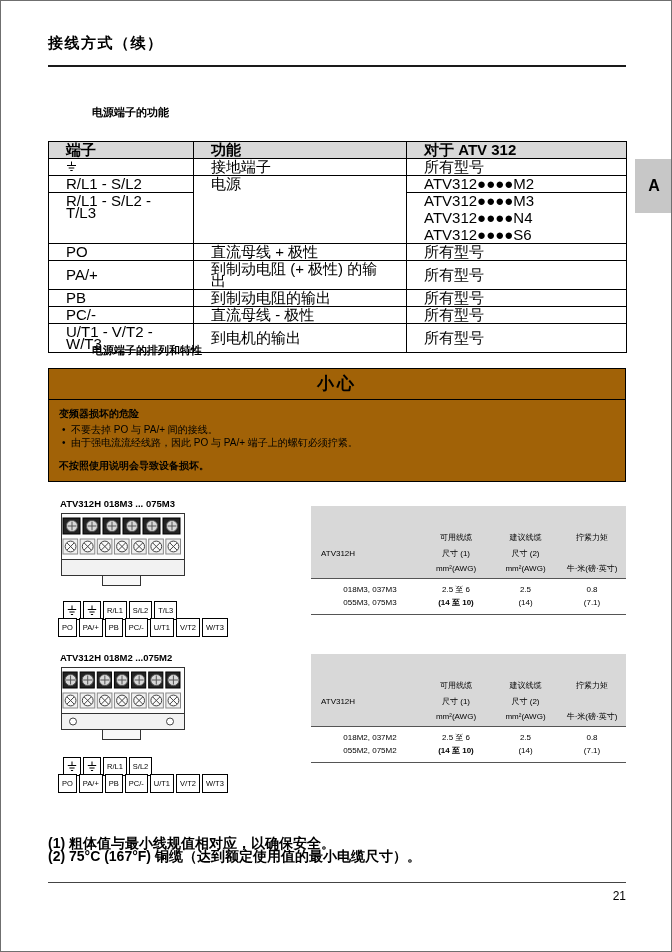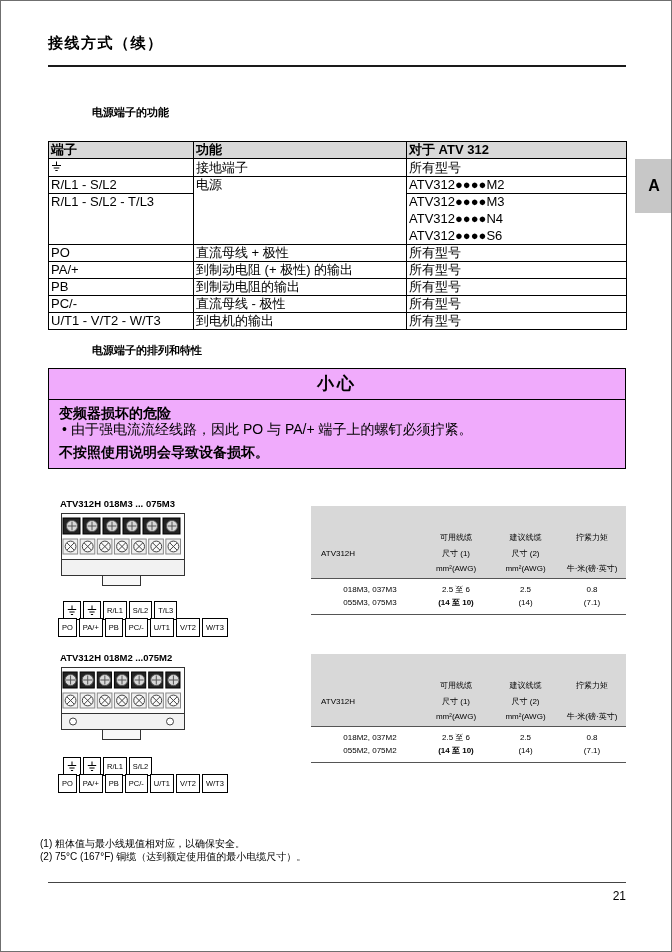--- a/index.html
+++ b/index.html
@@ -9,31 +9,31 @@
   .abs { position:absolute; }
   .doc-title { left:47px; top:33px; font-size:15px; font-weight:bold; letter-spacing:1.5px; }
   .rule-top { left:47px; top:64px; width:578px; border-top:2px solid #1a1a1a; }
   .rule-bottom { left:47px; top:881px; width:578px; border-top:1px solid #444; }
   .sec-heading { left:47px; font-size:11px; font-weight:bold;margin-left:44px; }
   .h-functions { top:104px; }
   .h-arrangement { top:342px; }
 
   table.fn-table { position:absolute; left:47px; top:140px; width:578px;
                    border-collapse:collapse; table-layout:fixed; }
-  .fn-table th, .fn-table td { border:1px solid #000; font-size:13px; line-height:12px;
-                   padding:2px 2px; vertical-align:middle; text-align:left; font-weight:normal; }
+  .fn-table th, .fn-table td { border:1px solid #000; font-size:15px; line-height:12px;
+                   padding:2px 17px; vertical-align:middle; text-align:left; font-weight:normal; }
   .fn-table th { background:#d9d9d9; font-weight:bold; }
   .fn-table td.vtop { vertical-align:top; }
   .fn-table .mline { margin-top:5px; }
   .fn-table tr.tall td { height:51px; }
 
-  .caution { left:47px; top:367px; width:578px; border:1px solid #000; background:#f0abfc; }
+  .caution { left:47px; top:367px; width:578px; border:1px solid #000; background:#a16207; }
   .caution-title { text-align:center; font-size:17px; font-weight:bold; letter-spacing:3px;
                    padding:3px 0 4px; border-bottom:1px solid #000; }
-  .caution-body { padding:7px 10px 9px; font-size:14px; line-height:13px; }
+  .caution-body { padding:7px 10px 9px; font-size:10px; line-height:13px; }
   .caution-hazard { font-weight:bold; margin-bottom:3px; }
   .caution-bullet { position:relative; padding-left:12px; }
   .caution-bullet::before { content:"•"; position:absolute; left:3px; top:0; }
   .caution-footer { font-weight:bold; margin-top:10px; }
 
   .diagram-title { left:47px; font-size:9.5px; font-weight:bold;margin-left:12px; }
   .m3-title { top:497px; }
   .m2-title { top:651px; }
   .block-svg { position:absolute; left:57px; }
   #m3-block { top:511px; }
@@ -58,21 +58,21 @@
   .ct-c3 { width:65px; }
   .ct-c4 { width:68px; }
   .ct-h { height:50px; padding:5px 2px 4px; justify-content:space-between; align-items:center;
           text-align:center; line-height:10px;margin-top:22px; }
   .ct-h.ct-c1 { justify-content:center; align-items:flex-start; padding-left:10px; }
   .ct-bodyrow { border-bottom:1px solid #555; padding:4px 0 5px; }
   .ct-b { text-align:center; line-height:13px; justify-content:flex-start; }
   .ct-b.ct-c1 { text-align:center; padding-left:10px; }
   .bold { font-weight:bold; }
 
-  .footnotes { left:39px; top:836px; font-size:10px; line-height:13px; }
+  .footnotes { left:47px; top:836px; font-size:14px; line-height:13px;font-weight:bold; }
   .page-number { left:47px; top:888px; width:578px; text-align:right; font-size:12px; }
   .side-tab { left:634px; top:158px; width:38px; height:54px; background:#c7c7c7;
               display:flex; align-items:center; justify-content:center; font-size:16px; font-weight:bold; }
 </style>
 </head>
 <body>
 
 <div class="page">
 
   <div class="abs doc-title">接线方式（续）</div>
@@ -147,20 +147,21 @@
       </tr>
     </tbody>
   </table>
 
   <div class="abs sec-heading h-arrangement">电源端子的排列和特性</div>
 
   <div class="abs caution">
     <div class="caution-title">小心</div>
     <div class="caution-body">
       <div class="caution-hazard">变频器损坏的危险</div>
+      <div class="caution-bullet">不要去掉 PO 与 PA/+ 间的接线。</div>
       <div class="caution-bullet">由于强电流流经线路，因此 PO 与 PA/+ 端子上的螺钉必须拧紧。</div>
       <div class="caution-footer">不按照使用说明会导致设备损坏。</div>
     </div>
   </div>
 
   <div class="abs diagram-title m3-title">ATV312H 018M3 ... 075M3</div>
   <svg id="m3-block" class="block-svg" viewBox="0 0 130 76" width="130" height="76">
       <rect x="3.5" y="1.5" width="123" height="62" fill="#fdfdfd" stroke="#333"></rect>
       <rect x="5" y="6" width="17" height="16" fill="#232323" stroke="#000"></rect>
       <circle cx="14" cy="14" r="5.6" fill="#d8d8d8" stroke="#555"></circle>

